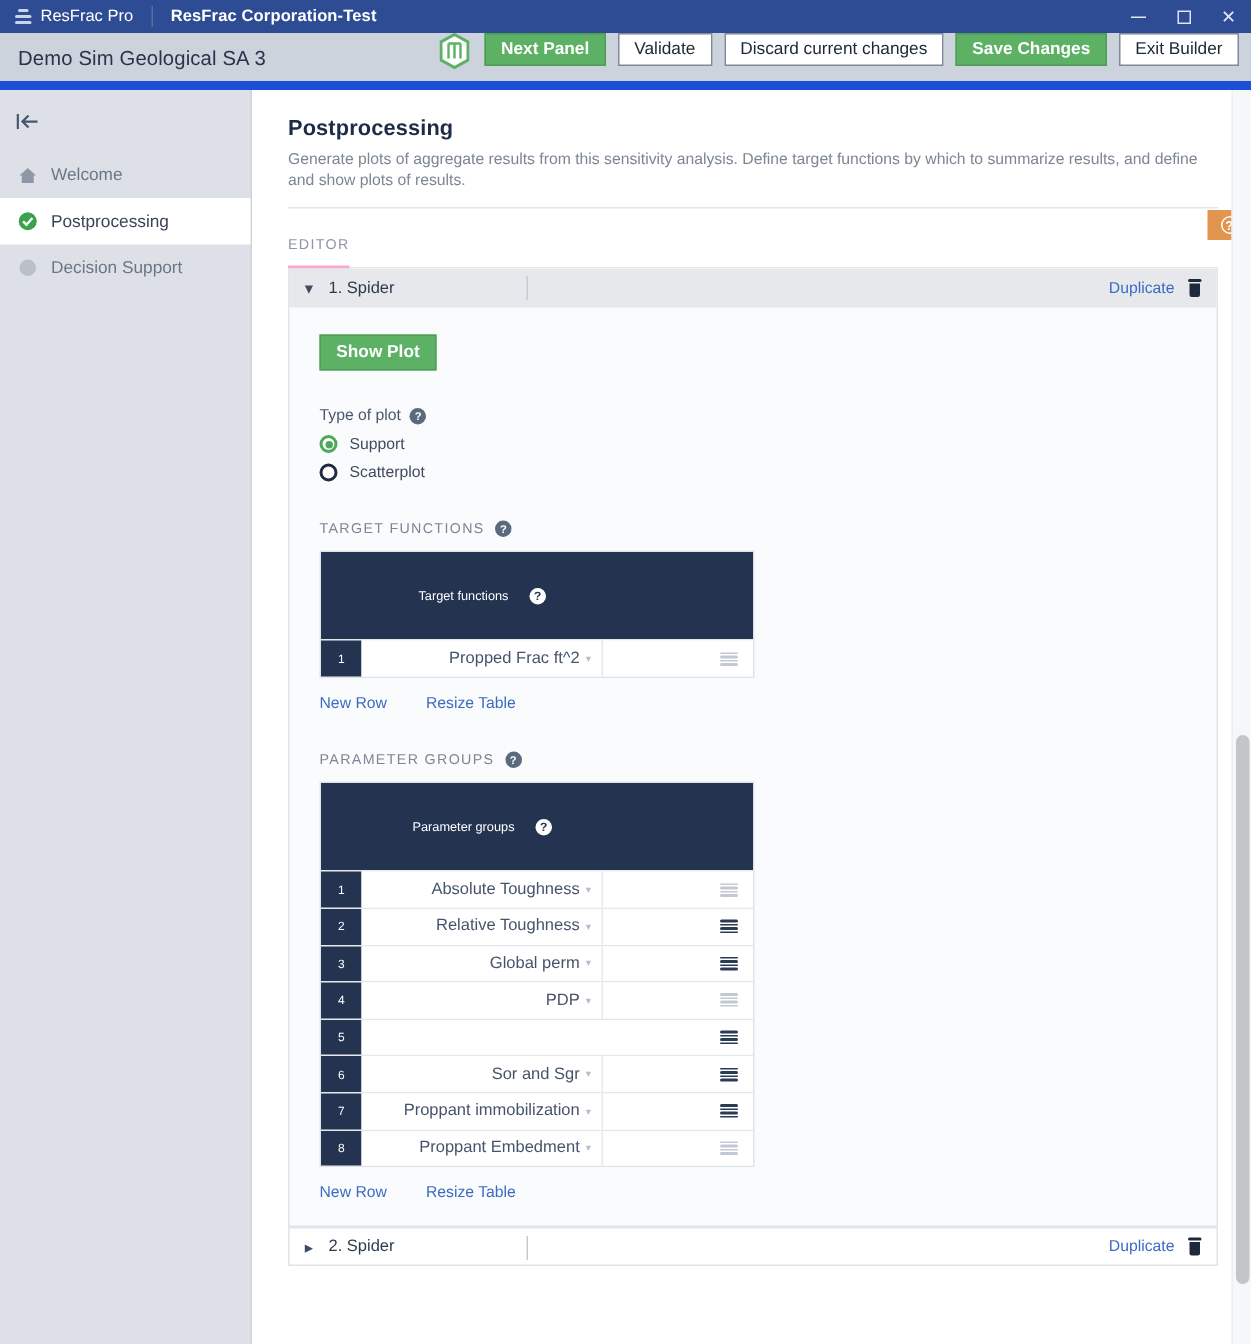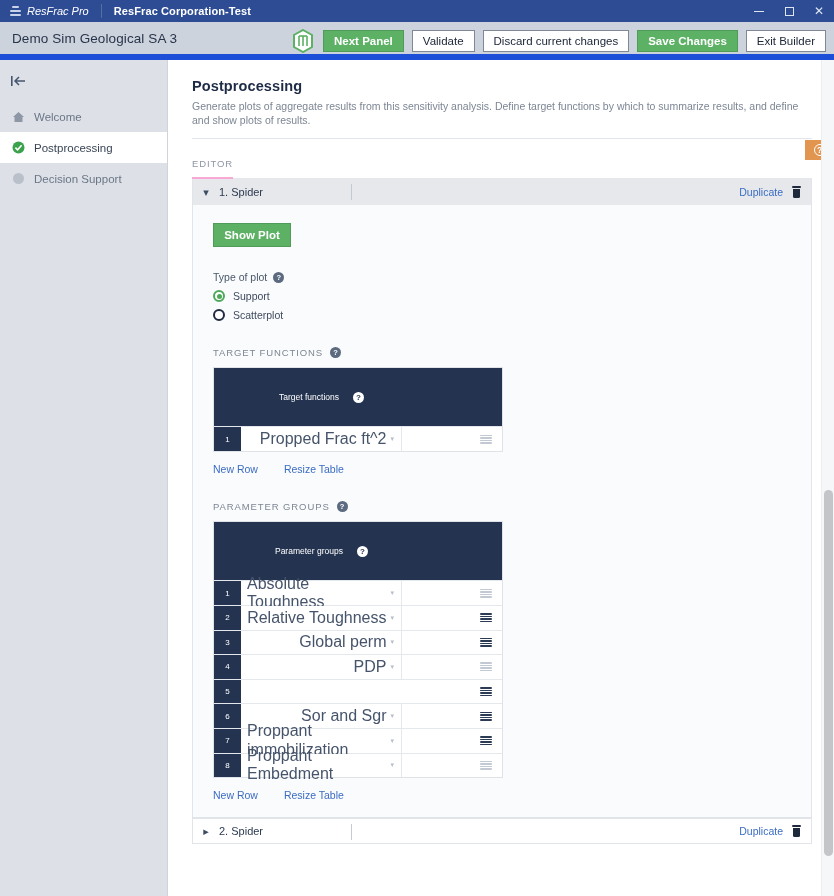--- a/index.html
+++ b/index.html
@@ -11,21 +11,21 @@
   }
   body { position: relative; }
 
   
   .titlebar {
     height: 22px; background: #2e4c93;
     display: flex; align-items: center;
     color: #ffffff; font-size: 11px;
     position: relative;
   }
-  .tb-app { display: flex; align-items: flex-end; gap: 6px; padding: 0 12px 0 10px; font-style: italic; }
+  .tb-app { display: flex; align-items: flex-end; gap: 6px; padding: 0 12px 0 10px; }
   .tb-app-icon { width: 11px; height: 12px; position: relative; }
   .tb-app-icon i {
     position: absolute; left: 0; width: 11px; height: 2px;
     background: #c9d4ea; border-radius: 1px;
   }
   .tb-app-icon i:nth-child(1) { top: 1px; width: 7px; left: 2px; }
   .tb-app-icon i:nth-child(2) { top: 5px; }
   .tb-app-icon i:nth-child(3) { top: 9px; }
   .tb-divider { width: 1px; height: 14px; background: #54709f; }
   .tb-org { padding-left: 12px; font-weight: bold; font-size: 11px; letter-spacing: .1px; }
@@ -42,21 +42,21 @@
     height: 38px; background: #cdd3dd;
     display: flex; align-items: center; position: relative;
     border-bottom: 6px solid #1d4ed8;
   }
   .app-title {
     padding-left: 12px; font-size: 13.5px; color: #27344a;
     letter-spacing: .1px;
   }
   .header-actions {
     position: absolute; right: 8px; top: 0; height: 38px;
-    display: flex; align-items: center; gap: 8px;
+    display: flex; align-items: flex-start; gap: 8px;
   }
   .brand-logo { width: 20px; height: 24px; margin-right: 2px; }
   .hbtn {
     height: 22px; padding: 0 10px; font-size: 11.5px;
     display: flex; align-items: center; justify-content: center;
     border: 1px solid #7f8896; background: #ffffff; color: #20293a;
     white-space: nowrap; cursor: pointer;
   }
   .hbtn.green { background: #5cb165; border-color: #4e9c57; color: #ffffff; font-weight: bold; }
 
@@ -174,21 +174,21 @@
   .tbl-row { display: flex; border-top: 1px solid #e4e7ec; }
   .td-idx {
     width: 27px; background: #243350; color: #ffffff; font-size: 8px;
     display: flex; align-items: center; justify-content: center;
   }
   .td-main {
     width: 161px; display: flex; align-items: center; justify-content: flex-end;
     gap: 4px; padding: 0 7px 0 6px; background: #ffffff;
     border-right: 1px solid #e4e7ec;
   }
-  .td-main .v { font-size: 16px; color: #46546b; line-height: 1.15; }
+  .td-main .v { font-size: 11px; color: #46546b; text-align: right; line-height: 1.15; }
   .caret { color: #b7bec9; font-size: 7px; }
   .td-right {
     flex: 1; background: #ffffff; display: flex; align-items: center;
     justify-content: flex-end; padding-right: 10px;
   }
   .burger { width: 12px; height: 9px; display: flex; flex-direction: column;
             justify-content: space-between; cursor: pointer; }
   .burger i { height: 1.5px; background: #2c3b54; border-radius: 1px; }
   .burger.dim i { background: #c2c9d3; }
 

